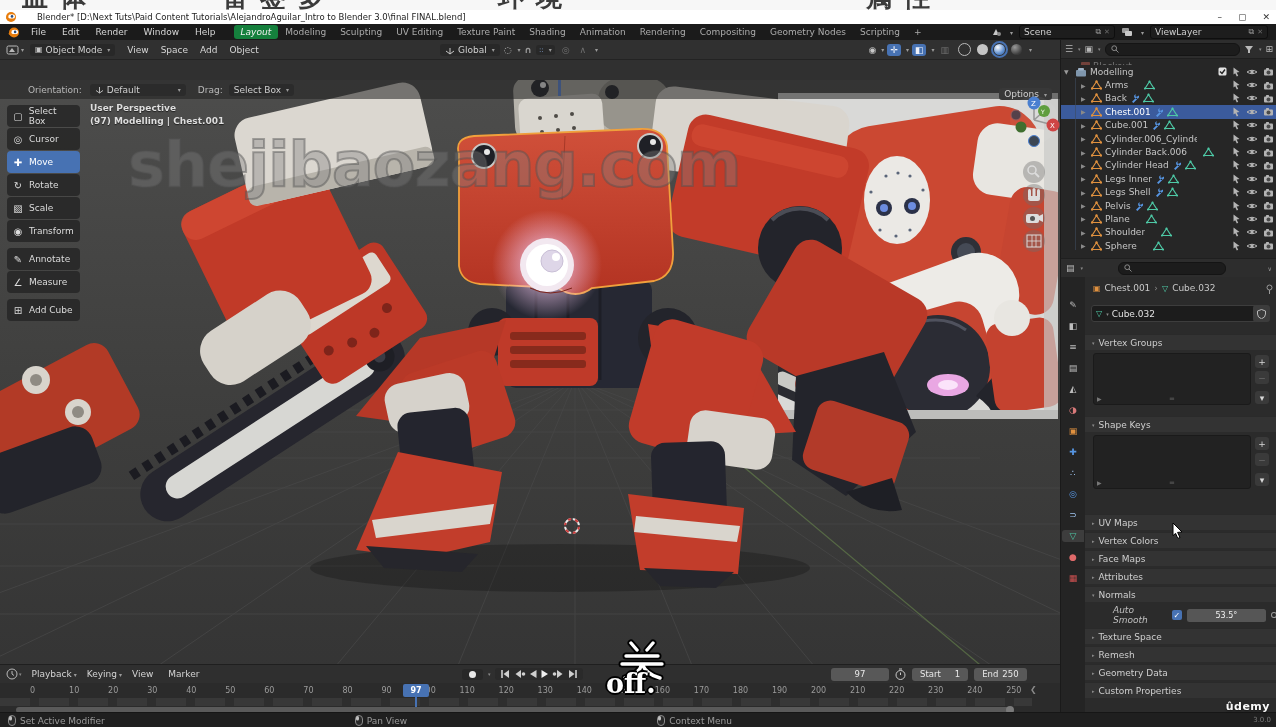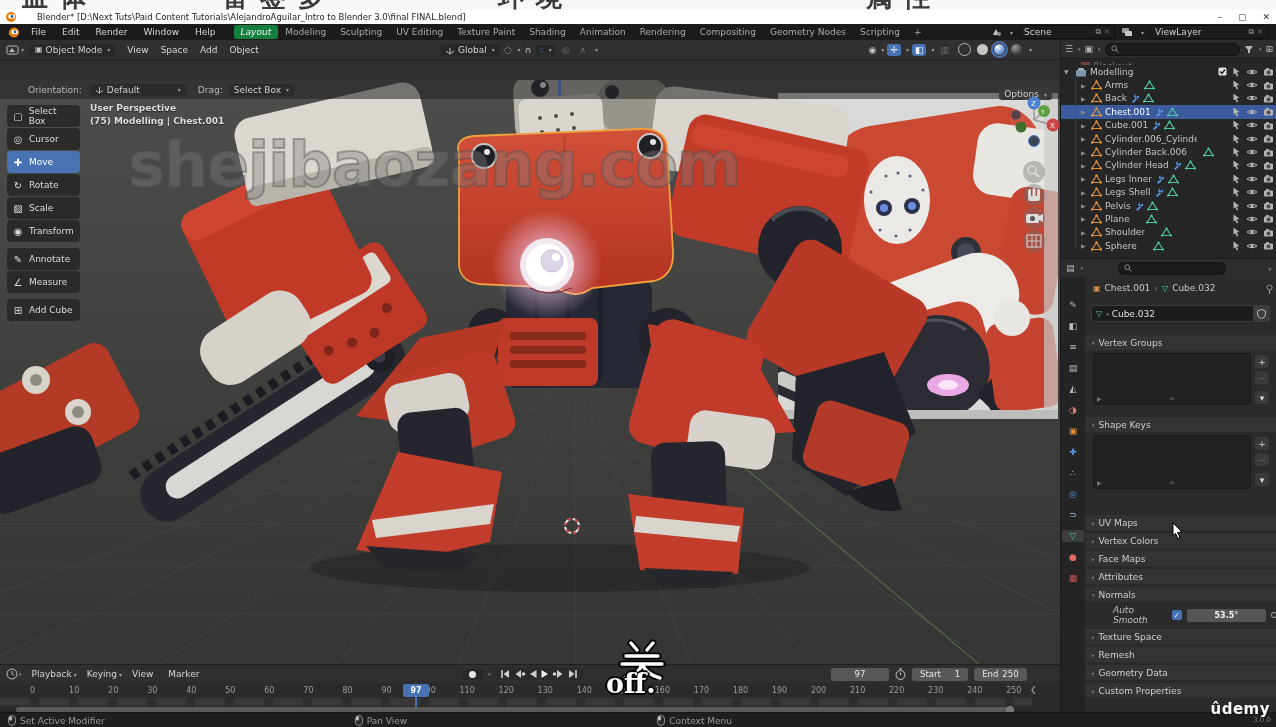--- a/index.html
+++ b/index.html
@@ -65,21 +65,21 @@
   .crumb{position:absolute;left:8px;top:6px;display:flex;gap:4px;align-items:center;color:#c8c8c8;}
   .namefield{position:absolute;left:6px;top:28px;width:158px;height:15px;background:#1c1c1c;border:1px solid #3d3d3d;border-radius:3px;display:flex;align-items:center;padding:0 4px;gap:3px;color:#e0e0e0;}
   .shieldbtn{position:absolute;left:168px;top:28px;width:17px;height:17px;background:#3c3c3c;border-radius:3px;display:flex;align-items:center;justify-content:center;}
   .sect{position:absolute;left:0;width:192px;height:15px;background:#333333;border-top:1px solid #2a2a2a;display:flex;align-items:center;padding:0 6px;color:#cfcfcf;gap:4px;}
   .lbox{position:absolute;left:8px;width:156px;background:#222222;border:1px solid #1a1a1a;border-radius:3px;}
   .lbtns{position:absolute;left:170px;display:flex;flex-direction:column;gap:3px;}
   .sqbtn{width:14px;height:13px;background:#3a3a3a;border-radius:3px;color:#d8d8d8;display:flex;align-items:center;justify-content:center;font-size:9px;}
   .sqbtn.dim{color:#6a6a6a;}
   .as-label{color:#c0c0c0;font-style:italic;}
   .checkbox{width:10px;height:10px;background:#4772b3;border-radius:2px;color:#fff;font-size:8px;display:flex;align-items:center;justify-content:center;}
-  .slider{width:86px;height:13px;background:#565656;border-radius:2.5px;color:#f2f2f2;display:flex;align-items:center;justify-content:center;font-size:8px;font-weight:bold;}
+  .slider{width:86px;height:13px;background:#565656;border-radius:2.5px;color:#f2f2f2;display:flex;align-items:center;justify-content:center;font-size:8px;}
   .keydot{width:4px;height:4px;border:1px solid #9a9a9a;border-radius:50%;}
 
   
   #viewport{left:0;top:59px;width:1060px;height:605px;overflow:hidden;background:#434343;margin-top:21px;}
   #tool-settings{position:absolute;left:0;top:0;width:1060px;height:19px;background:rgba(32,32,32,.55);display:flex;align-items:center;color:#cfcfcf;}
   #vp-info{position:absolute;left:90px;top:22px;color:#dedede;text-shadow:0 1px 1px rgba(0,0,0,.6);line-height:13px;font-weight:bold;}
   #watermark{position:absolute;left:128px;top:48px;width:760px;font-size:62px;font-weight:bold;letter-spacing:-1px;color:rgba(128,128,128,.38);-webkit-text-stroke:2px rgba(82,82,82,.45);white-space:nowrap;}
   #toolbar{position:absolute;left:7px;top:25px;display:flex;flex-direction:column;gap:1px;}
   .tool-btn{width:73px;height:22px;background:rgba(40,40,40,.92);border-radius:4px;display:flex;align-items:center;gap:5px;padding:0 5px;color:#dcdcdc;box-sizing:border-box;}
   .tool-btn.active{background:#4772b3;color:#fff;}
@@ -107,21 +107,21 @@
   #tl-scroll .knob{position:absolute;right:-2px;top:-1px;width:8px;height:8px;border-radius:50%;background:#7a7a7a;}
   #playhead-pill{position:absolute;left:403px;top:19px;width:26px;height:13px;background:#4772b3;border-radius:2px;color:#fff;font-weight:bold;font-size:8px;display:flex;align-items:center;justify-content:center;}
   #playhead-line{position:absolute;left:415px;top:32px;width:2px;height:10px;background:#4772b3;}
   .frame-pill{height:13px;background:#585858;border-radius:3px;color:#e8e8e8;display:flex;align-items:center;justify-content:center;gap:4px;padding:0 8px;font-size:8.5px;}
   .transport{display:flex;gap:2px;align-items:center;background:#2a2a2a;border-radius:3px;padding:1px 4px;}
 
   
   #statusbar{left:0;top:712px;width:1276px;height:15px;background:#1f1f1f;display:flex;align-items:center;color:#9a9a9a;border-top:1px solid #161616;}
   .hint{display:flex;align-items:center;gap:4px;}
   #version{position:absolute;right:5px;top:716px;font-size:7px;color:#787878;}
-  #brand{position:absolute;right:6px;top:700px;color:#fafafa;font-size:15px;font-weight:bold;letter-spacing:.5px;text-shadow:0 1px 2px rgba(0,0,0,.5);}
+  #brand{position:absolute;right:6px;top:700px;color:#fafafa;font-size:11px;font-weight:bold;letter-spacing:.5px;text-shadow:0 1px 2px rgba(0,0,0,.5);}
 
   
   #sub-en{position:absolute;left:606px;top:668px;font-family:"DejaVu Serif","Liberation Serif",serif;font-weight:bold;font-size:27px;color:#fff;text-shadow:-2px 0 #000,2px 0 #000,0 -2px #000,0 2px #000,1px 1px #000,-1px -1px #000;}
   #sub-cn{position:absolute;left:618px;top:638px;}
 
   
   #mouse-cursor{position:absolute;left:1172px;top:523px;}
 </style>
 </head>
 <body>
@@ -487,21 +487,21 @@
       </span>
       <span class="pill" id="options-pill" style="background:#383838">
         <span>Options</span>
         <span class="caret">▾</span>
       </span>
     </div>
 
     
     <div id="vp-info">
       <div>User Perspective</div>
-      <div>(75) Modelling | Chest.001</div>
+      <div>(97) Modelling | Chest.001</div>
     </div>
 
     
     <div id="watermark">shejibaozang.com</div>
 
     
     <div id="toolbar">
 
         <div class="tool-btn">
           <span class="ticon select-box"></span>

